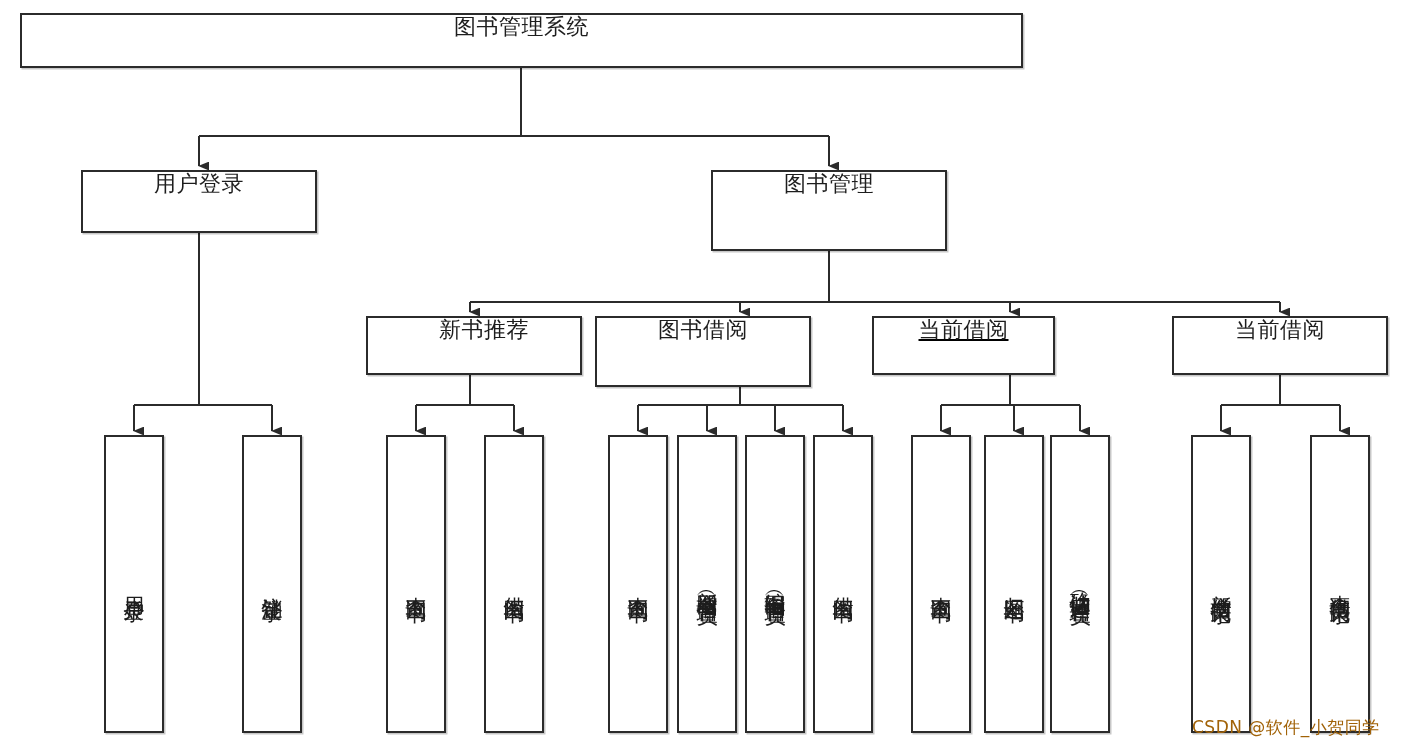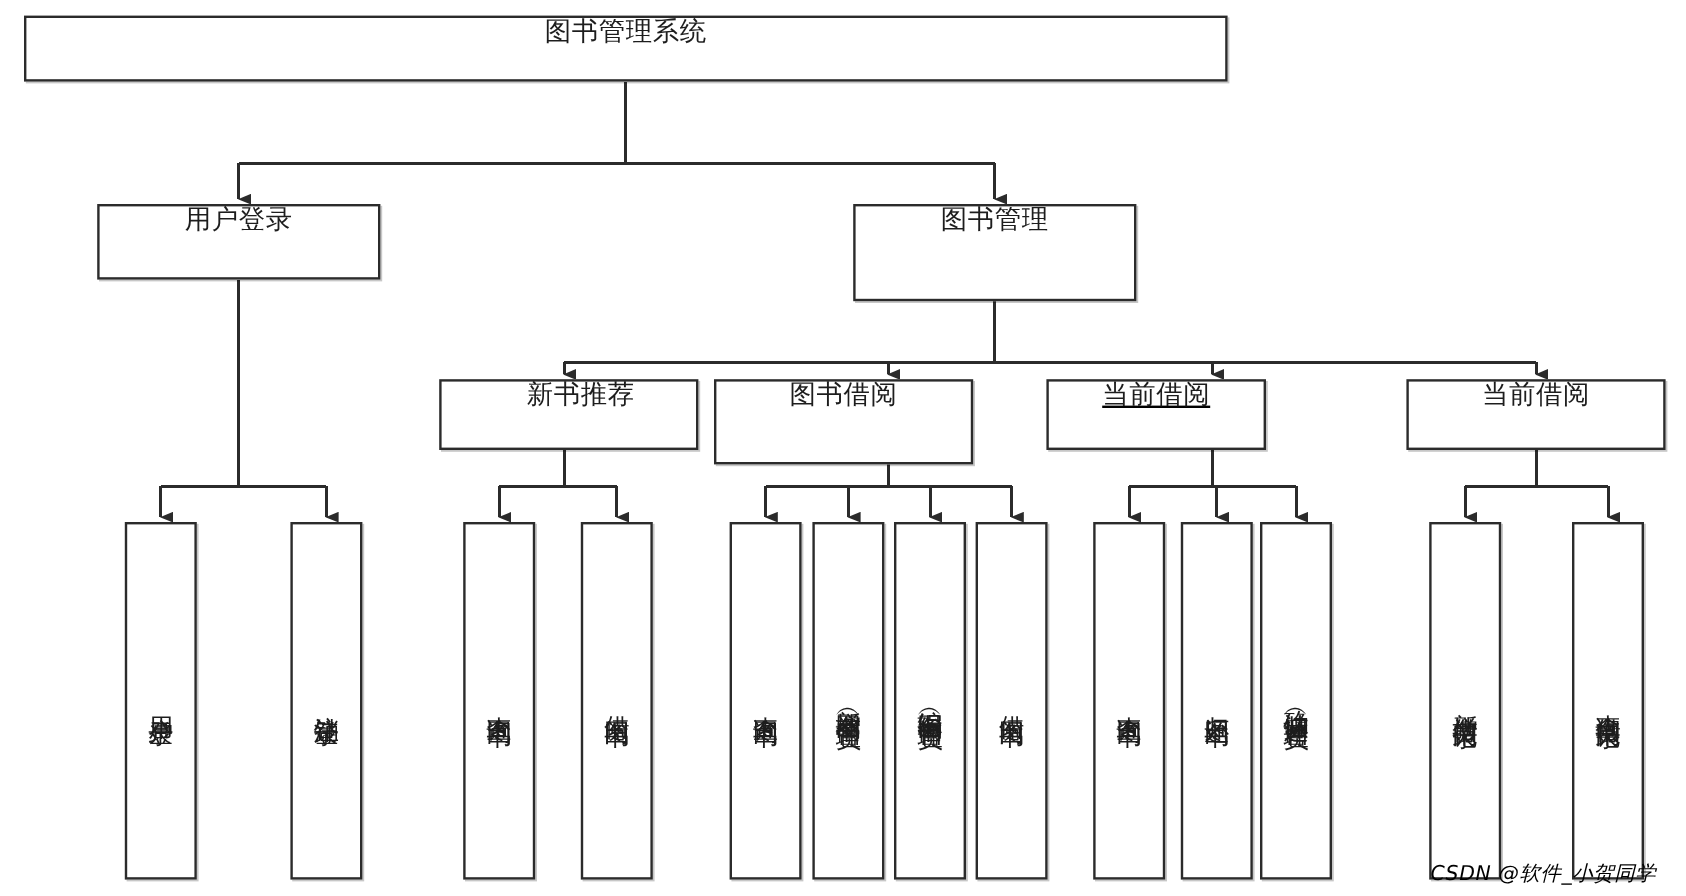--- a/index.html
+++ b/index.html
@@ -174,15 +174,15 @@
   <div class="node-box" id="node-leaf-10" style="left: 1050px; top: 435px; width: 60px; height: 298px;">
     <span class="node-label-v">确认归还（管理员）</span>
   </div>
   <div class="node-box" id="node-leaf-11" style="left: 1191px; top: 435px; width: 60px; height: 298px;">
     <span class="node-label-v">新增借阅记录</span>
   </div>
   <div class="node-box" id="node-leaf-12" style="left: 1310px; top: 435px; width: 60px; height: 298px;">
     <span class="node-label-v">查询借阅记录</span>
   </div>
 
-  <div class="watermark" id="watermark" style="left: 1192px; top: 716px; color: #000000; font-style: italic;">CSDN @软件_小贺同学</div>
+  <div class="watermark" id="watermark" style="left: 1192px; top: 716px; color: #a16207;">CSDN @软件_小贺同学</div>
 
 </div>
 
 </body></html>

